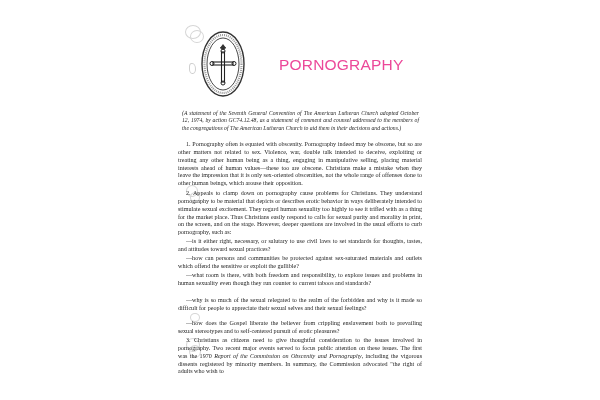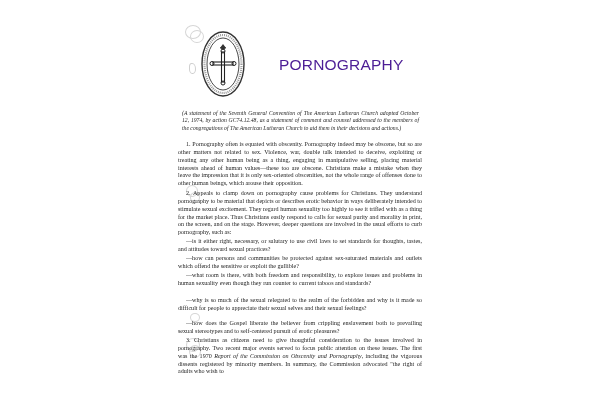--- a/index.html
+++ b/index.html
@@ -6,21 +6,21 @@
   body { width: 600px; height: 400px; overflow: hidden; position: relative; }
   .page {
     position: absolute; left: 0; top: 0; width: 600px; height: 400px; background: #fff;
   }
   .seal {
     position: absolute; left: 200px; top: 30px; width: 46px; height: 68px;
   }
   .title {
     position: absolute; left: 279px; top: 56px;
     font-family: "Liberation Sans", sans-serif; font-size: 15.5px; letter-spacing: 0.2px;
-    color: #4c1d95; font-weight: normal; text-align: center;
+    color: #ec4899; font-weight: normal; text-align: center;
   }
   .text {
     position: absolute; left: 178px; width: 244px;
     font-family: "Liberation Serif", serif; color: #1e1e1e;
     font-size: 6.1px; line-height: 7.85px; text-align: justify;
   }
   .text p { margin: 0; }
   .intro { top: 110px; font-style: italic; font-size: 5.7px; line-height: 7.4px; left: 182px; width: 237px; }
   .p1 { top: 141px; }
   .p2 { top: 190px; }

